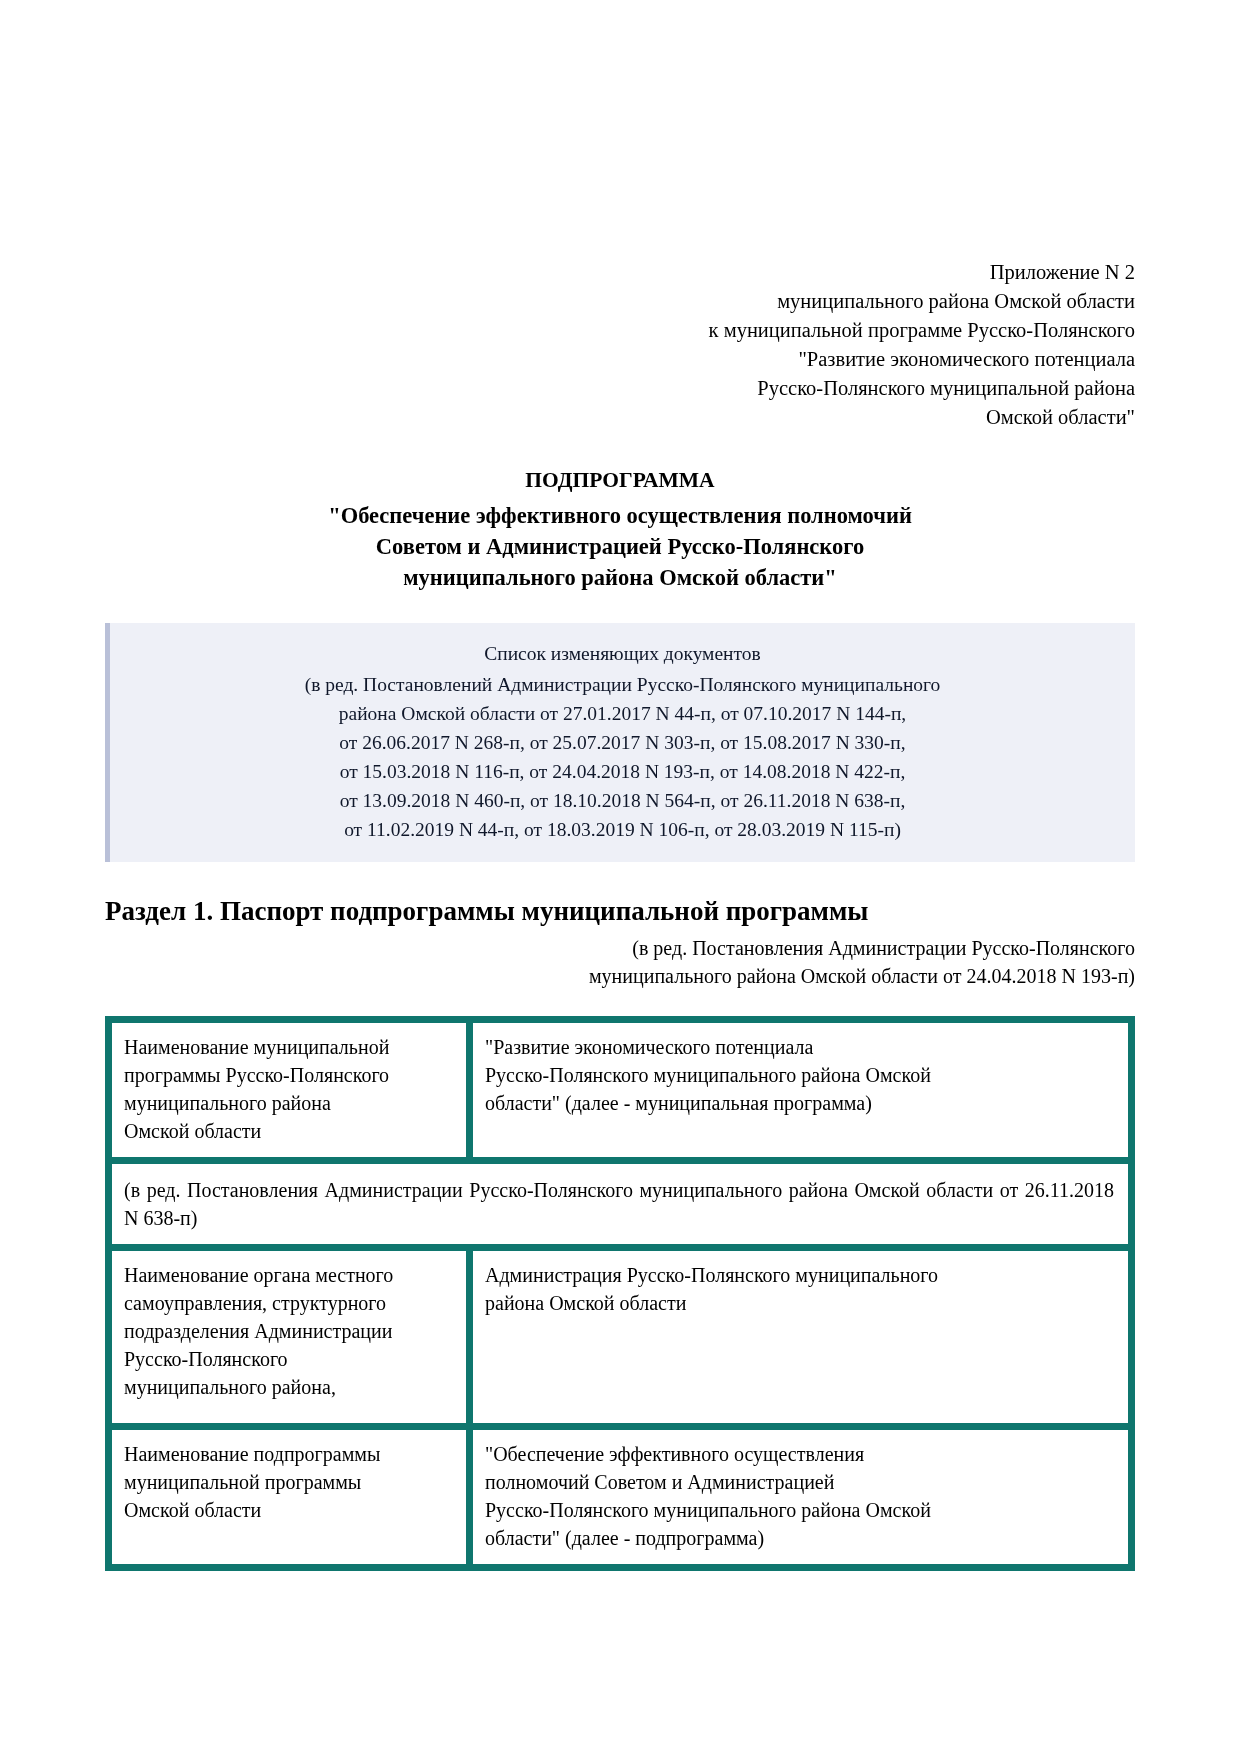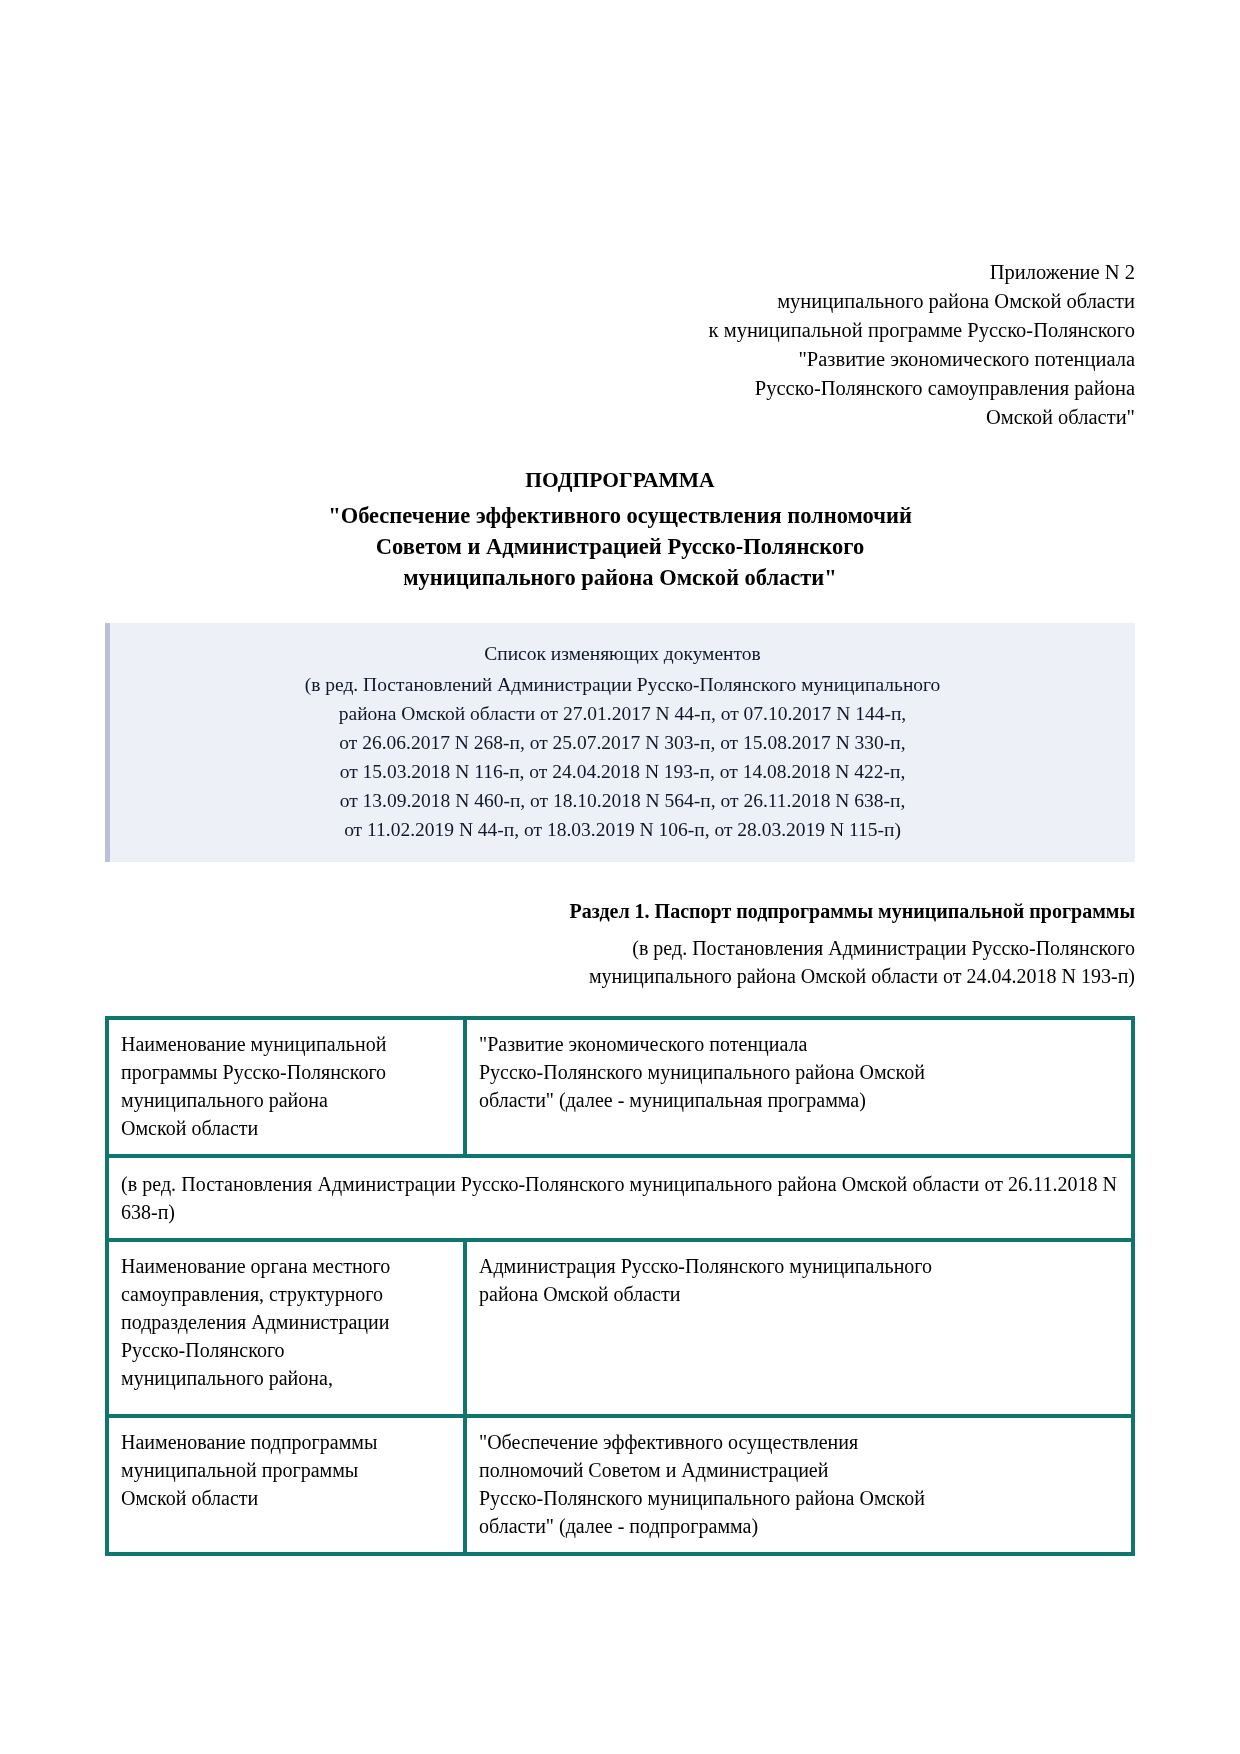--- a/index.html
+++ b/index.html
@@ -58,44 +58,44 @@
     font-size: 19.5px;
     line-height: 29px;
     color: #0f172a;
   }
   .changes-box .ch-title { margin-bottom: 2px; }
   .changes-box .ch-line { white-space: pre-wrap; }
 
   
   .section-heading {
     margin-top: 34px;
-    text-align: right;
+    text-align: left;
     font-weight: bold;
-    font-size: 20px;
+    font-size: 27px;
     line-height: 30px;
   }
   .section-note {
     margin-top: 8px;
     text-align: right;
     font-size: 20px;
     line-height: 28px;
   }
   .section-note div { white-space: pre-wrap; }
 
   
   table.passport {
     margin-top: 26px;
     width: 100%;
     border-collapse: collapse;
     table-layout: fixed;
     font-size: 20px;
     line-height: 28px;
   }
   table.passport td {
-    border: 4px solid #0f766e;
+    border: 7px solid #0f766e;
     vertical-align: top;
     padding: 10px 12px 12px 12px;
     white-space: pre-wrap;
   }
   table.passport td.col-left { width: 330px; }
   table.passport td.note-cell {
     text-align: justify;
     text-align-last: left;
     padding: 12px 14px 12px 12px;
   }
@@ -106,21 +106,21 @@
 </head>
 <body>
 
 <div class="page">
 
   <div class="doc-header">
     <div>Приложение N 2</div>
     <div>муниципального района Омской области</div>
     <div>к муниципальной программе Русско-Полянского</div>
     <div>"Развитие экономического потенциала</div>
-    <div>Русско-Полянского самоуправления района</div>
+    <div>Русско-Полянского муниципальной района</div>
     <div>Омской области"</div>
   </div>
 
   <div class="title-block">
     <div class="t-main">ПОДПРОГРАММА</div>
     <div class="t-sub">"Обеспечение эффективного осуществления полномочий</div>
     <div class="t-sub">Советом и Администрацией Русско-Полянского</div>
     <div class="t-sub">муниципального района Омской области"</div>
   </div>
 

